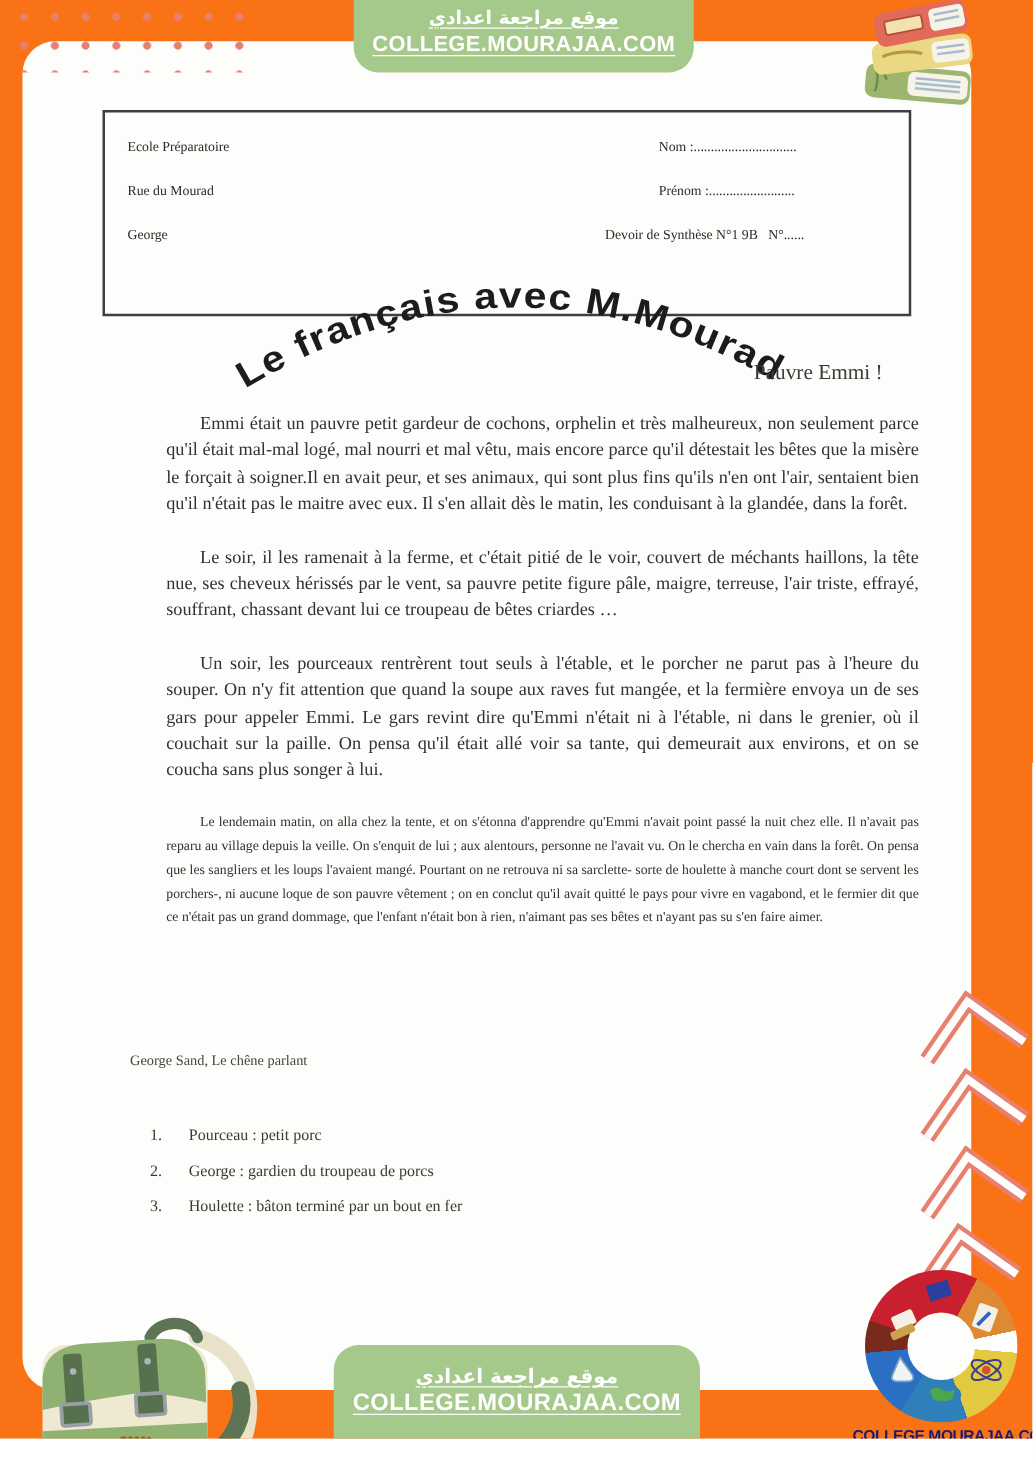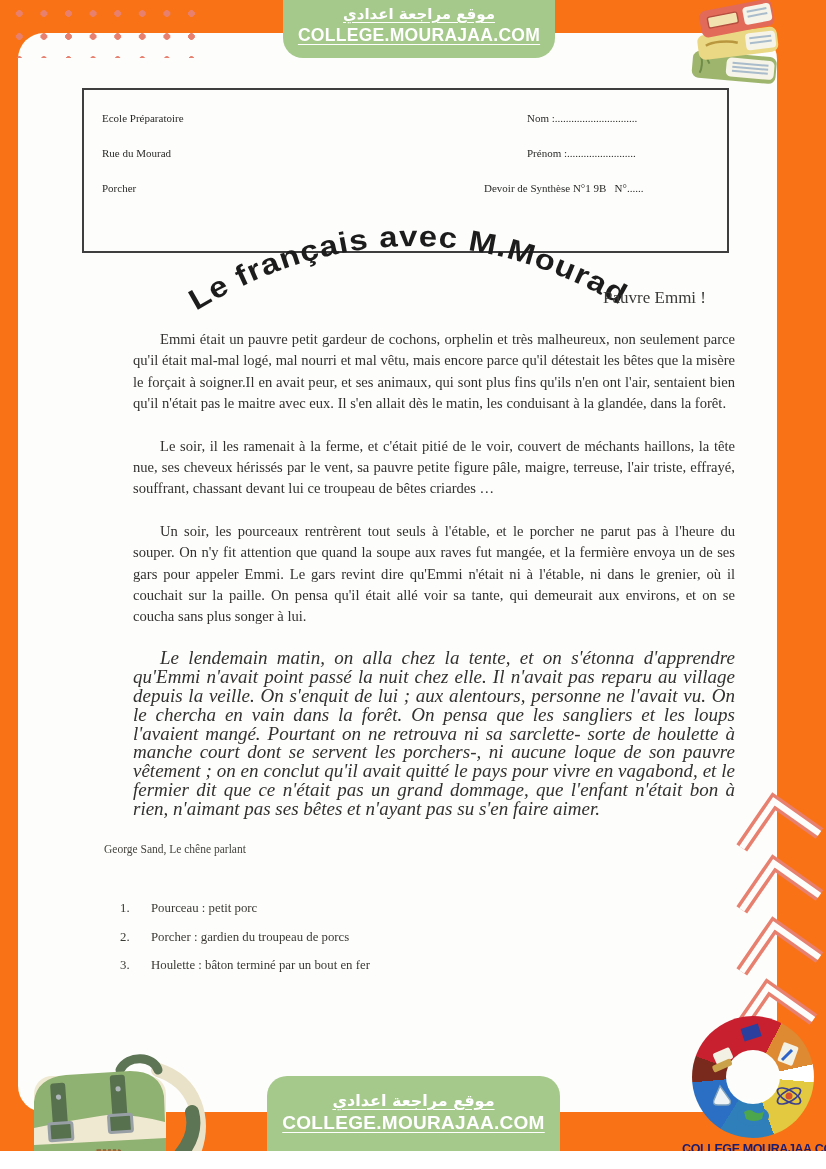--- a/index.html
+++ b/index.html
@@ -28,21 +28,21 @@
   .idbox{position:absolute;left:82px;top:88px;width:643px;height:161px;border:2px solid #3e3e3e;}
   .idbox .cell{position:absolute;font-size:11px;white-space:nowrap;color:#2a2a28;}
   .c-l1{left:18px;top:22px;} .c-l2{left:18px;top:57px;} .c-l3{left:18px;top:92px;}
   .c-r1{left:443px;top:22px;} .c-r2{left:443px;top:57px;} .c-r3{left:400px;top:92px;font-size:14.5px;}
 
   .arc-title{position:absolute;left:178px;top:213px;width:470px;height:112px;}
   .doc-title{position:absolute;left:104px;top:288px;width:602px;text-align:right;font-size:17px;color:#3a3a38;}
 
   .bodytext{position:absolute;left:104px;top:329px;width:602px;font-size:14.6px;line-height:21.4px;text-align:justify;color:#323130;margin-left:29px;}
   .bodytext p{margin:0 0 21px;text-indent:27px;}
-  .bodytext p.tight{font-size:19px;line-height:18.9px;margin:4px 0 0;font-style:italic;}
+  .bodytext p.tight{font-size:11px;line-height:18.9px;margin:4px 0 0;}
 
   .attribution{position:absolute;left:104px;top:843px;width:602px;font-size:11.5px;color:#45443f;}
 
   .footnotes{position:absolute;left:120px;top:901px;font-size:12.8px;color:#3a3935;}
   .footnotes .fn{display:flex;margin-bottom:13.5px;}
   .footnotes .num{width:14px;margin-right:17px;}
 
   
   .chev{position:absolute;width:92px;height:62px;transform:rotate(-9deg);}
 
@@ -91,21 +91,21 @@
       <rect x="58" y="10" width="28" height="18" rx="4" fill="#f6f3e8"></rect>
       <path d="M62 15h20M62 20h20" stroke="#a9bccb" stroke-width="2" fill="none"></path>
     </g>
   </svg>
 
   <div class="doc">
 
     <div class="idbox">
       <div class="cell c-l1">Ecole Préparatoire</div>
       <div class="cell c-l2">Rue du Mourad</div>
-      <div class="cell c-l3">Porcher</div>
+      <div class="cell c-l3">George</div>
       <div class="cell c-r1">Nom :..............................</div>
       <div class="cell c-r2">Prénom :.........................</div>
       <div class="cell c-r3">Devoir de Synthèse N°1 9B&nbsp;&nbsp; N°......</div>
     </div>
 
     <svg class="arc-title" viewBox="0 0 470 112">
       <defs>
         <path id="arcpath" d="M 18,98 Q 235,-32 452,98" fill="none"></path>
       </defs>
       <text font-family="Liberation Sans, sans-serif" font-weight="bold" font-size="29" fill="#1c1c1c" letter-spacing="1">
@@ -124,21 +124,21 @@
 
     <div class="attribution">George Sand, Le chêne parlant</div>
 
     <div class="footnotes">
       <div class="fn">
         <span class="num">1.</span>
         <span>Pourceau : petit porc</span>
       </div>
       <div class="fn">
         <span class="num">2.</span>
-        <span>Porcher : gardien du troupeau de porcs</span>
+        <span>George : gardien du troupeau de porcs</span>
       </div>
       <div class="fn">
         <span class="num">3.</span>
         <span>Houlette : bâton terminé par un bout en fer</span>
       </div>
     </div>
   </div>
 
   <svg class="chev" style="left:731px;top:790px;" viewBox="0 0 92 62">
     <path d="M7,52 L46,11 L86,50" fill="none" stroke="#e8806f" stroke-width="13"></path>

